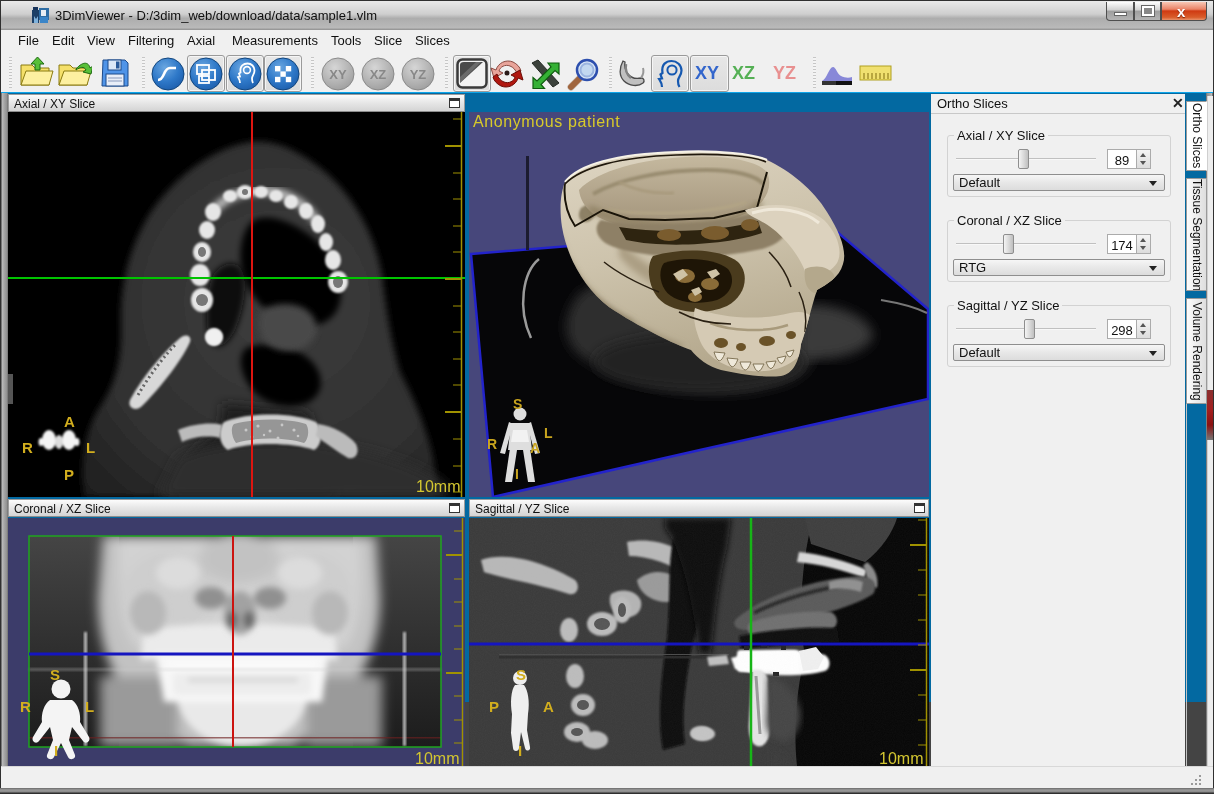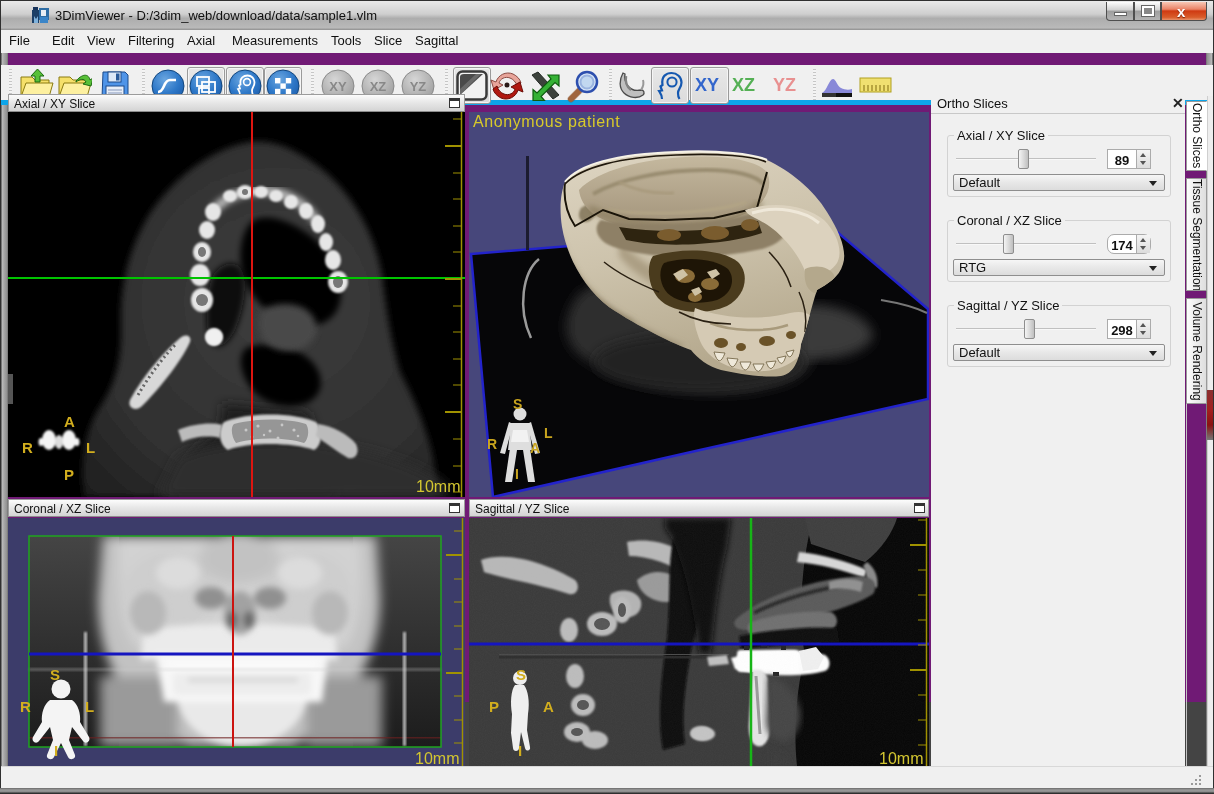--- a/index.html
+++ b/index.html
@@ -1,50 +1,50 @@
 <!DOCTYPE html>
 <html><head><meta charset="utf-8">
 <style>
 html,body{margin:0;padding:0;width:1214px;height:794px;overflow:hidden;background:#444;}
 *{box-sizing:border-box;}
 body{font-family:"Liberation Sans",sans-serif;}
 .abs{position:absolute;}
-#win{position:absolute;left:0;top:0;width:1214px;height:702px;background:#701a75;}
+#win{position:absolute;left:0;top:0;width:1214px;height:702px;background:#0369a1;}
 
 #tbar{position:absolute;left:0;top:0;width:1214px;height:30px;background:linear-gradient(#e9e9e9,#cfcfcf 45%,#adadad 60%,#b9b9b9 92%,#8f8f8f);border-top:1px solid #2f2f2f;border-left:1px solid #2f2f2f;border-right:1px solid #2f2f2f;}
 #bleft{position:absolute;left:0;top:30px;width:8px;height:758px;background:linear-gradient(90deg,#303030 0,#303030 1px,#bdbdbd 2px,#a8a8a8 4px,#8f8f8f 7px,#6a6a6a 8px);}
 #bright{position:absolute;left:1206px;top:30px;width:8px;height:758px;background:linear-gradient(90deg,#6a6a6a 0,#8f8f8f 1px,#a8a8a8 4px,#bdbdbd 6px,#303030 7px,#303030 8px);}
 #bbottom{position:absolute;left:0;top:788px;width:1214px;height:6px;background:linear-gradient(#6a6a6a,#9a9a9a 2px,#8a8a8a 4px,#2f2f2f 5px,#2f2f2f 6px);}
 #titletext{position:absolute;left:54px;top:7px;font-size:13px;color:#101010;}
 
 .capbtn{position:absolute;top:1px;height:19px;border:1px solid #4e4e4e;border-top:none;}
 #btnmin{left:1105px;width:28px;background:linear-gradient(#fdfdfd,#d0d0d0 45%,#9e9e9e 50%,#b4b4b4);border-radius:0 0 0 4px;}
 #btnmax{left:1133px;width:27px;background:linear-gradient(#fdfdfd,#d0d0d0 45%,#9e9e9e 50%,#b4b4b4);}
 #btncls{left:1160px;width:46px;background:linear-gradient(#f8c7b5,#e98367 40%,#cf3a12 50%,#d95d2b 85%,#e8926b);border-radius:0 0 4px 0;}
 
 #menubar{position:absolute;left:1px;top:30px;width:1212px;height:23px;background:#f0f0f0;}
 .mitem{position:absolute;top:3px;font-size:13px;color:#101010;}
 
-#toolbar{position:absolute;left:1px;top:65px;width:1212px;height:40px;background:#f0f0f0;border-bottom:5px solid #0ea5e9;}
+#toolbar{position:absolute;left:1px;top:53px;width:1212px;height:40px;background:#f0f0f0;border-bottom:1px solid #0ea5e9;}
 .tsep{position:absolute;top:4px;height:31px;width:3px;background:repeating-linear-gradient(#c6c6c6 0 1px,#f4f4f4 1px 3px);}
 .pressed{position:absolute;border:1px solid #9a9a9a;border-radius:3px;background:linear-gradient(#e7e7e7,#dcdcdc);box-shadow:inset 0 0 0 1px #f5f5f5;}
 .ticon{position:absolute;}
 
 .ptitle{position:absolute;height:18px;background:linear-gradient(#fcfcfc,#e8e8e8 45%,#d4d4d4);border:1px solid #9c9c9c;border-bottom:1px solid #8c8c8c;font-size:12px;color:#111;padding:2px 0 0 5px;}
 .pmax{position:absolute;top:3px;width:11px;height:10px;border:1px solid #333;background:#fff;border-top-width:3px;}
 .vp{position:absolute;background:#000;overflow:hidden;}
 
 #rpanel{position:absolute;left:931px;top:94px;width:254px;height:672px;background:#f0f0f0;}
 #rphead{position:absolute;left:0;top:0;width:254px;height:20px;border-bottom:1px solid #c8c8c8;font-size:13px;color:#111;padding:2px 0 0 6px;}
 .grp{position:absolute;left:16px;width:224px;border:1px solid #d2d2d2;border-radius:3px;}
 .grplab{position:absolute;left:6px;top:-8px;background:#f0f0f0;font-size:13px;color:#111;padding:0 3px;}
 .slider{position:absolute;left:8px;width:140px;height:20px;}
 .groove{position:absolute;left:0;top:9px;width:100%;height:2px;background:#c0c0c0;border-bottom:1px solid #f8f8f8;}
 .shandle{position:absolute;top:0;width:11px;height:20px;background:linear-gradient(90deg,#f4f4f4,#d8d8d8 55%,#bfbfbf);border:1px solid #8e8e8e;border-radius:2px;}
-.spin{position:absolute;width:44px;height:20px;background:#fff;border:1px solid #ababab;font-size:13px;color:#111;font-weight:bold;}
+.spin{position:absolute;width:44px;height:20px;background:#fff;border:1px solid #ababab;font-size:13px;color:#111;}
 .spinval{position:absolute;left:0;top:3px;width:28px;text-align:center;}
 .spinbtns{position:absolute;right:0;top:0;width:14px;height:18px;border-left:1px solid #ababab;background:linear-gradient(#f4f4f4,#dcdcdc);}
 .spinbtns:before{content:"";position:absolute;left:3px;top:3px;border-left:3px solid transparent;border-right:3px solid transparent;border-bottom:4px solid #555;}
 .spinbtns:after{content:"";position:absolute;left:3px;bottom:3px;border-left:3px solid transparent;border-right:3px solid transparent;border-top:4px solid #555;}
 .combo{position:absolute;left:22px;width:212px;height:17px;background:linear-gradient(#f6f6f6,#e9e9e9 45%,#dcdcdc);border:1px solid #8e8e8e;border-radius:2px;font-size:13px;color:#111;padding:0px 0 0 5px;}
 .combo:after{content:"";position:absolute;right:7px;top:6px;border-left:4px solid transparent;border-right:4px solid transparent;border-top:5px solid #222;}
 
 .vtab{position:absolute;left:1186px;width:21px;border:1px solid #9a9a9a;background:linear-gradient(90deg,#fdfdfd,#ececec 50%,#dedede);writing-mode:vertical-rl;font-size:12px;color:#111;text-align:center;white-space:nowrap;line-height:19px;padding:0;overflow:hidden;}
 #statusbar{position:absolute;left:1px;top:766px;width:1212px;height:22px;background:#f0f0f0;border-top:1px solid #d8d8d8;}
 </style></head>
@@ -67,29 +67,29 @@
         <div class="abs" style="left:7px;top:10px;width:13px;height:4px;background:#fff;border:1px solid #666;"></div>
       </div>
     <div class="capbtn" id="btnmax">
         <div class="abs" style="left:7px;top:4px;width:12px;height:10px;border:2px solid #fff;outline:1px solid #666;background:#888;"></div>
       </div>
     <div class="capbtn" id="btncls">
         <div class="abs" style="left:15px;top:1px;color:#fff;font-size:15px;font-weight:bold;text-shadow:0 1px 1px #7a2008;">x</div>
       </div>
   </div>
   <div id="menubar">
-    <div class="mitem" style="left:8px">File</div>
+    <div class="mitem" style="left:17px">File</div>
     <div class="mitem" style="left:51px">Edit</div>
     <div class="mitem" style="left:86px">View</div>
     <div class="mitem" style="left:127px">Filtering</div>
     <div class="mitem" style="left:186px">Axial</div>
     <div class="mitem" style="left:231px">Measurements</div>
     <div class="mitem" style="left:330px">Tools</div>
     <div class="mitem" style="left:373px">Slice</div>
-    <div class="mitem" style="left:414px">Sagittal</div>
+    <div class="mitem" style="left:414px">Slices</div>
   </div>
   <div id="toolbar">
     <div class="tsep" style="left:8px"></div>
     <svg class="ticon" style="left:17px;top:3px" width="36" height="34" viewBox="0 0 36 34">
       <path d="M3 12 L3 29 L31 29 L31 12 L17 12 L14 9 L3 9 Z" fill="#f5e06a" stroke="#8a7a10"></path>
       <path d="M3 29 L8 15 L35 15 L31 29 Z" fill="#fdf0a0" stroke="#8a7a10"></path>
       <path d="M17 14 v-6 h-4 l6.5-7 6.5 7 h-4 v6 z" fill="#58c038" stroke="#1c6a10"></path>
     </svg>
     <svg class="ticon" style="left:55px;top:3px" width="36" height="34" viewBox="0 0 36 34">
       <path d="M3 12 L3 29 L31 29 L31 12 L17 12 L14 9 L3 9 Z" fill="#f5e06a" stroke="#8a7a10"></path>
@@ -671,21 +671,21 @@
           <div class="spinbtns"></div>
         </div>
     </div>
     <div class="combo" style="top:80px;">Default</div>
     <div class="grp" style="top:126px;height:62px;">
       <div class="grplab">Coronal / XZ Slice</div>
       <div class="slider" style="top:13px;">
           <div class="groove"></div>
           <div class="shandle" style="left:47px"></div>
         </div>
-      <div class="spin" style="left:159px;top:13px;border-radius:7px;">
+      <div class="spin" style="left:159px;top:13px;">
           <div class="spinval">174</div>
           <div class="spinbtns"></div>
         </div>
     </div>
     <div class="combo" style="top:165px;">RTG</div>
     <div class="grp" style="top:211px;height:62px;">
       <div class="grplab">Sagittal / YZ Slice</div>
       <div class="slider" style="top:13px;">
           <div class="groove"></div>
           <div class="shandle" style="left:68px"></div>

